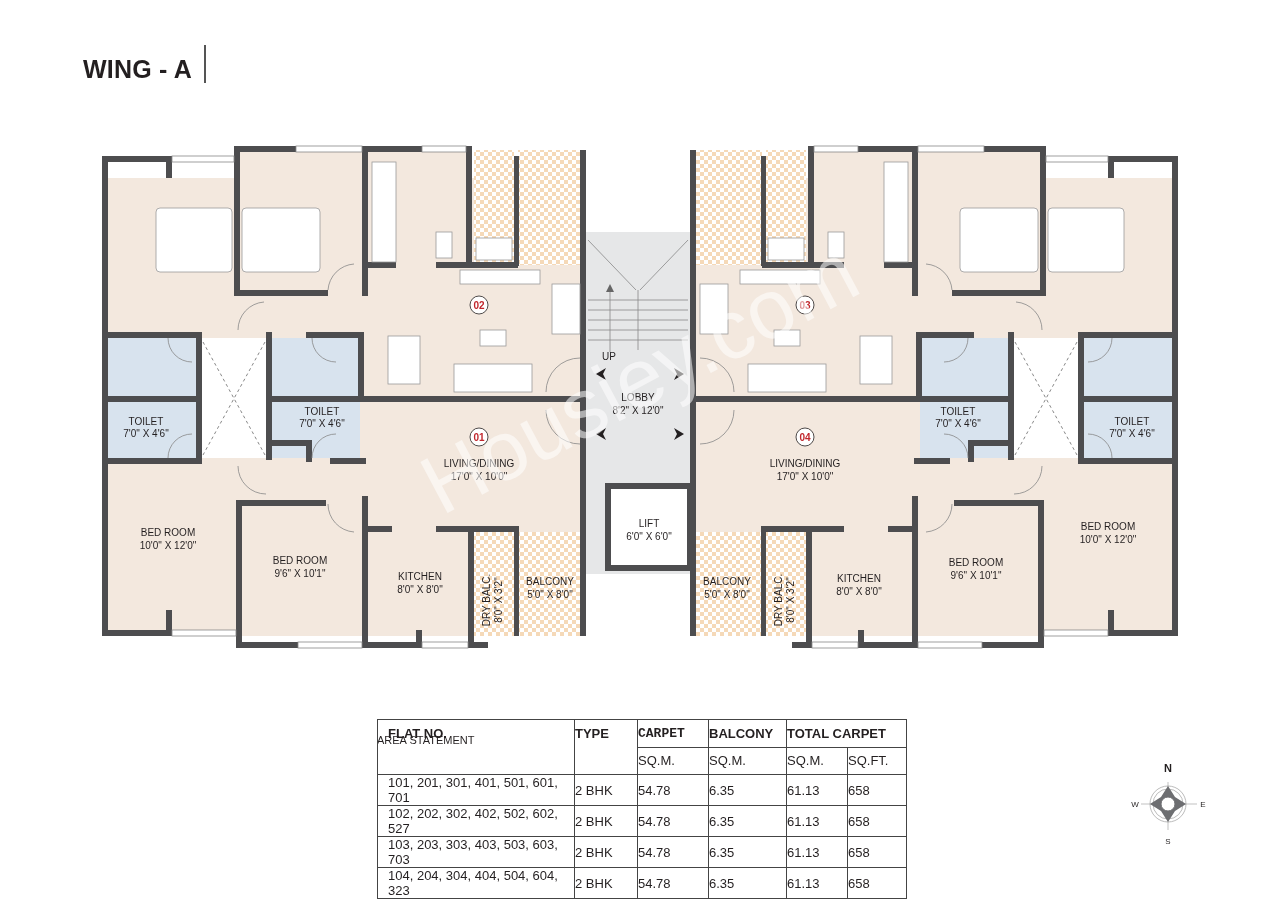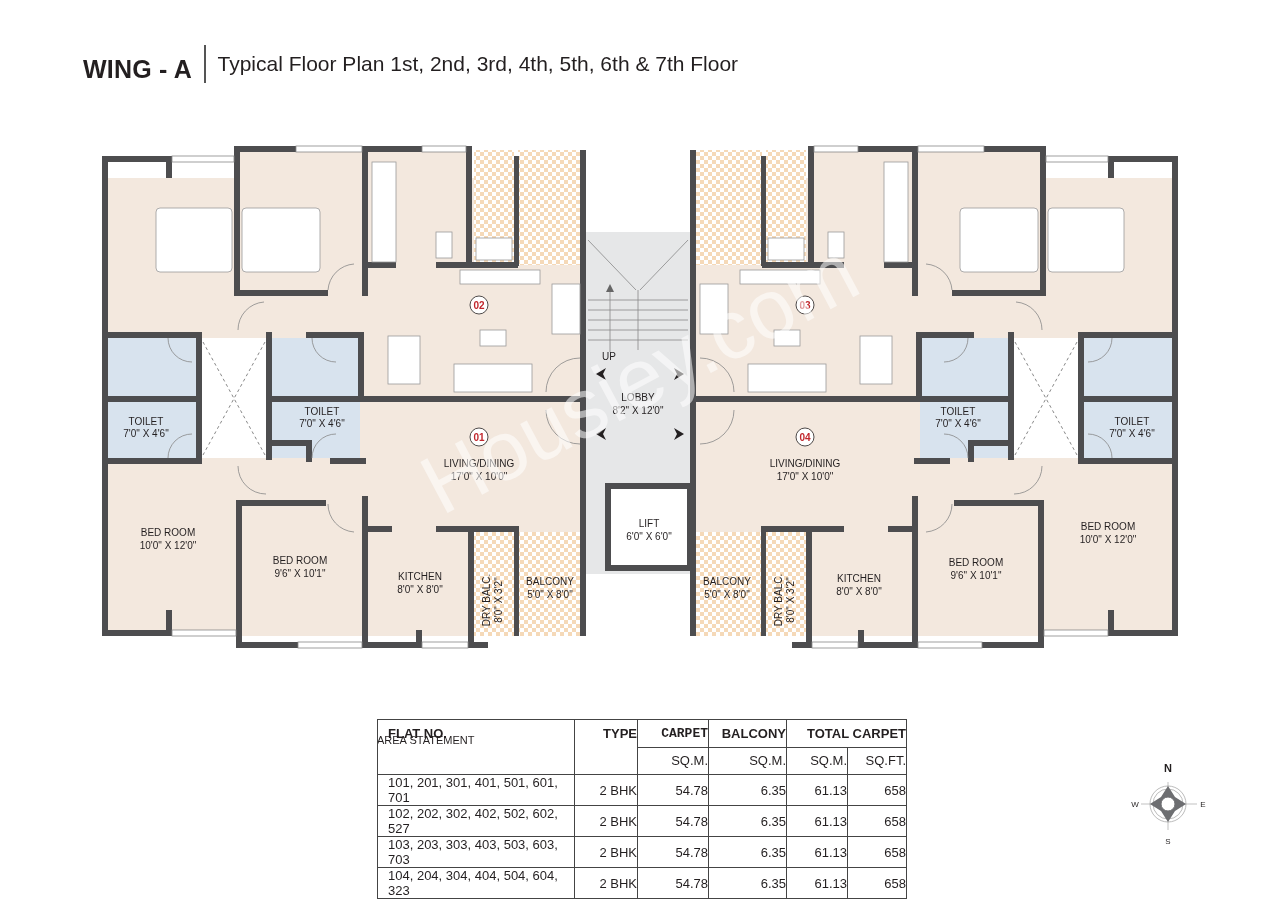--- a/index.html
+++ b/index.html
@@ -6,33 +6,32 @@
   body{width:1280px;height:913px;position:relative;overflow:hidden;font-family:"Liberation Sans",sans-serif;color:#231f20;}
   .title-wrap{position:absolute;left:83px;top:44px;display:flex;align-items:center;height:40px;}
   .wing{font-weight:bold;font-size:25px;letter-spacing:0.2px;margin-top:10px;}
   .sep{width:1.5px;height:38px;background:#555;margin:0 12px 0 12px;}
   .subtitle{font-size:21px;}
   svg.plan{position:absolute;left:0;top:0;}
   .room-label{font-size:10px;fill:#231f20;text-anchor:middle;font-family:"Liberation Sans",sans-serif;}
   .flat-badge text{font-size:10px;font-weight:bold;fill:#c1272d;text-anchor:middle;font-family:"Liberation Sans",sans-serif;}
   .area-title{position:absolute;left:377px;top:734px;font-size:11px;}
   table.area{position:absolute;left:377px;top:719px;border-collapse:collapse;font-size:13px;}
-  table.area td{border:1px solid #444;padding:0;height:24px;text-align:right;}
+  table.area td{border:1px solid #444;padding:0;height:24px;text-align:left;}
   table.area td.flat{text-align:left;padding-left:10px;width:186px;}
   table.area .h{font-weight:bold;}
   .watermark{position:absolute;left:400px;top:330px;font-size:84px;color:rgba(255,255,255,0.55);transform:rotate(-28deg);font-family:"Liberation Sans",sans-serif;pointer-events:none;}
   .compass{position:absolute;left:1125px;top:760px;width:90px;height:90px;}
 </style>
 </head>
 <body>
 
 <div class="title-wrap">
   <span class="wing">WING - A</span>
   <span class="sep"></span>
-  <span class="subtitle">Typical Floor Plan 1st, 2nd, 3rd, 4th, 5th, 6th &amp; 7th Floor</span>
 </div>
 
 <svg class="plan" width="1280" height="913">
   <defs>
     <pattern id="chk" width="8" height="8" patternUnits="userSpaceOnUse">
       <rect width="8" height="8" fill="#ffffff"></rect>
       <rect width="4" height="4" fill="#f5d9b8"></rect>
       <rect x="4" y="4" width="4" height="4" fill="#f5d9b8"></rect>
     </pattern>
   </defs>

